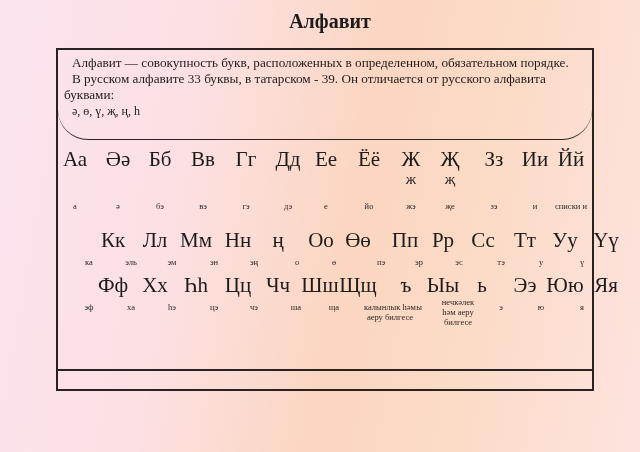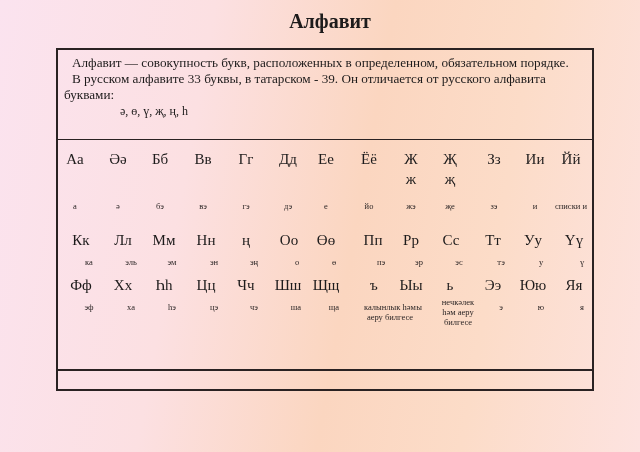--- a/index.html
+++ b/index.html
@@ -13,37 +13,37 @@
     position:absolute; left:0; width:660px; top:10px; text-align:center;
     font-size:20px; font-weight:bold;
   }
   .box {
     position:absolute; left:56px; top:48px; width:538px; height:343px;
     border:2px solid #2a2222; box-sizing:border-box;
   }
   .intro {
     position:absolute; left:0; top:0; width:100%; height:90px;
     border-bottom:1px solid #2a2222; box-sizing:border-box;
-    padding:5px 6px 0 6px; font-size:13.2px; line-height:16px;
+    padding:5px 6px 0 6px; font-size:13.2px; line-height:16px;border-radius:30px;
   }
   .intro p { margin:0; text-indent:8px; }
-  .intro .letters { padding-left:8px; font-size:12px;margin-left:48px; }
+  .intro .letters { padding-left:8px; font-size:12px; }
   .alpha {
     position:absolute; left:0; top:89px; width:100%; height:232px;
     border-bottom:2px solid #2a2222; box-sizing:border-box;
   }
   .footer {
     position:absolute; left:4px; top:326px; font-size:13px;
   }
   .cell { position:absolute; text-align:center; width:44px; }
-  .cell .ltr { font-size:15px; line-height:17px; display:block; }
+  .cell .ltr { font-size:21px; line-height:17px; display:block; }
   .cell .nm { font-size:8.5px; line-height:10px; display:block; color:#2b2525; }
   .r1 .ltr { position:absolute; top:0; width:44px; left:0; }
   .r1 .nm { position:absolute; top:50px; width:44px; left:0; }
-  .r2 .ltr { position:absolute; top:0; width:44px; left:0; }
+  .r2 .ltr { position:absolute; top:0; width:44px; left:0;padding-left:32px; }
   .r2 .nm { position:absolute; top:25px; width:44px; left:0;margin-left:8px; }
   .sub2 { display:block; position:absolute; top:20px; width:44px; left:0; font-size:15px; line-height:16px; }
 </style>
 </head>
 <body>
 
 <div class="title">Алфавит</div>
 
 <div class="box">
   <div class="intro">

